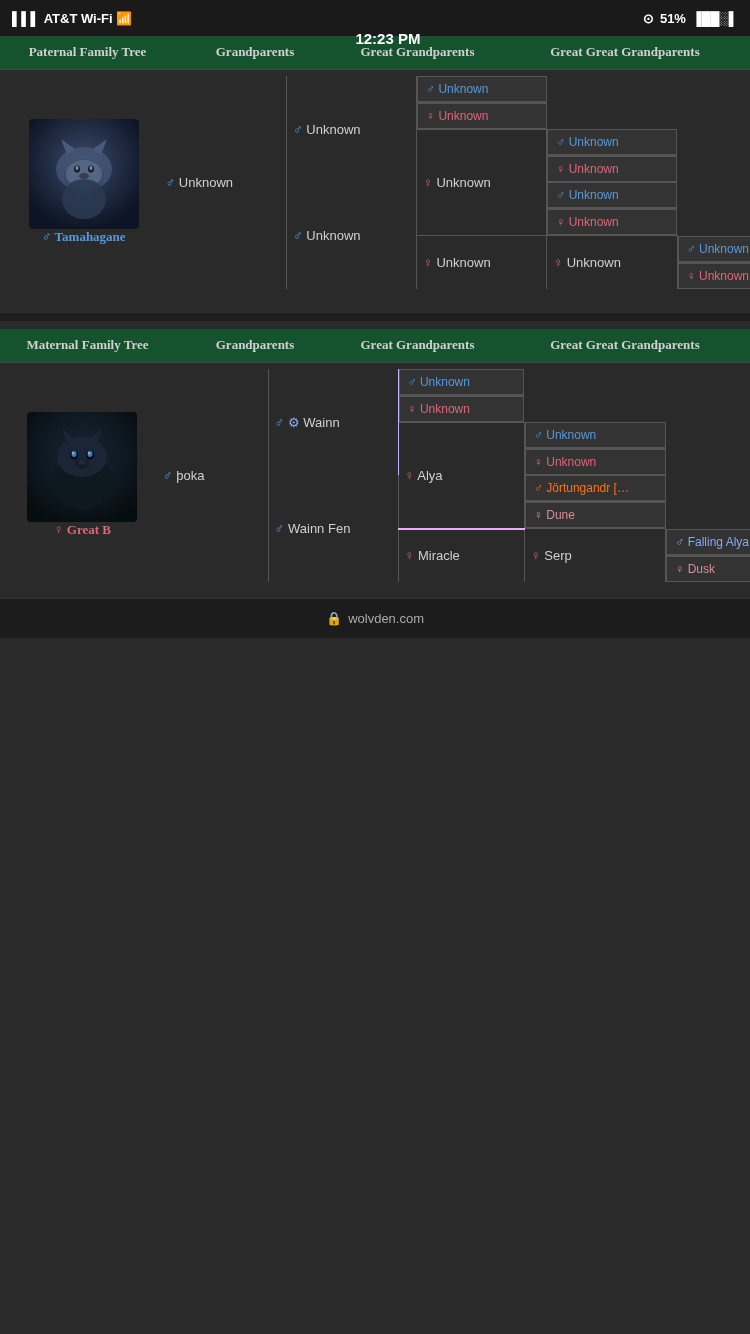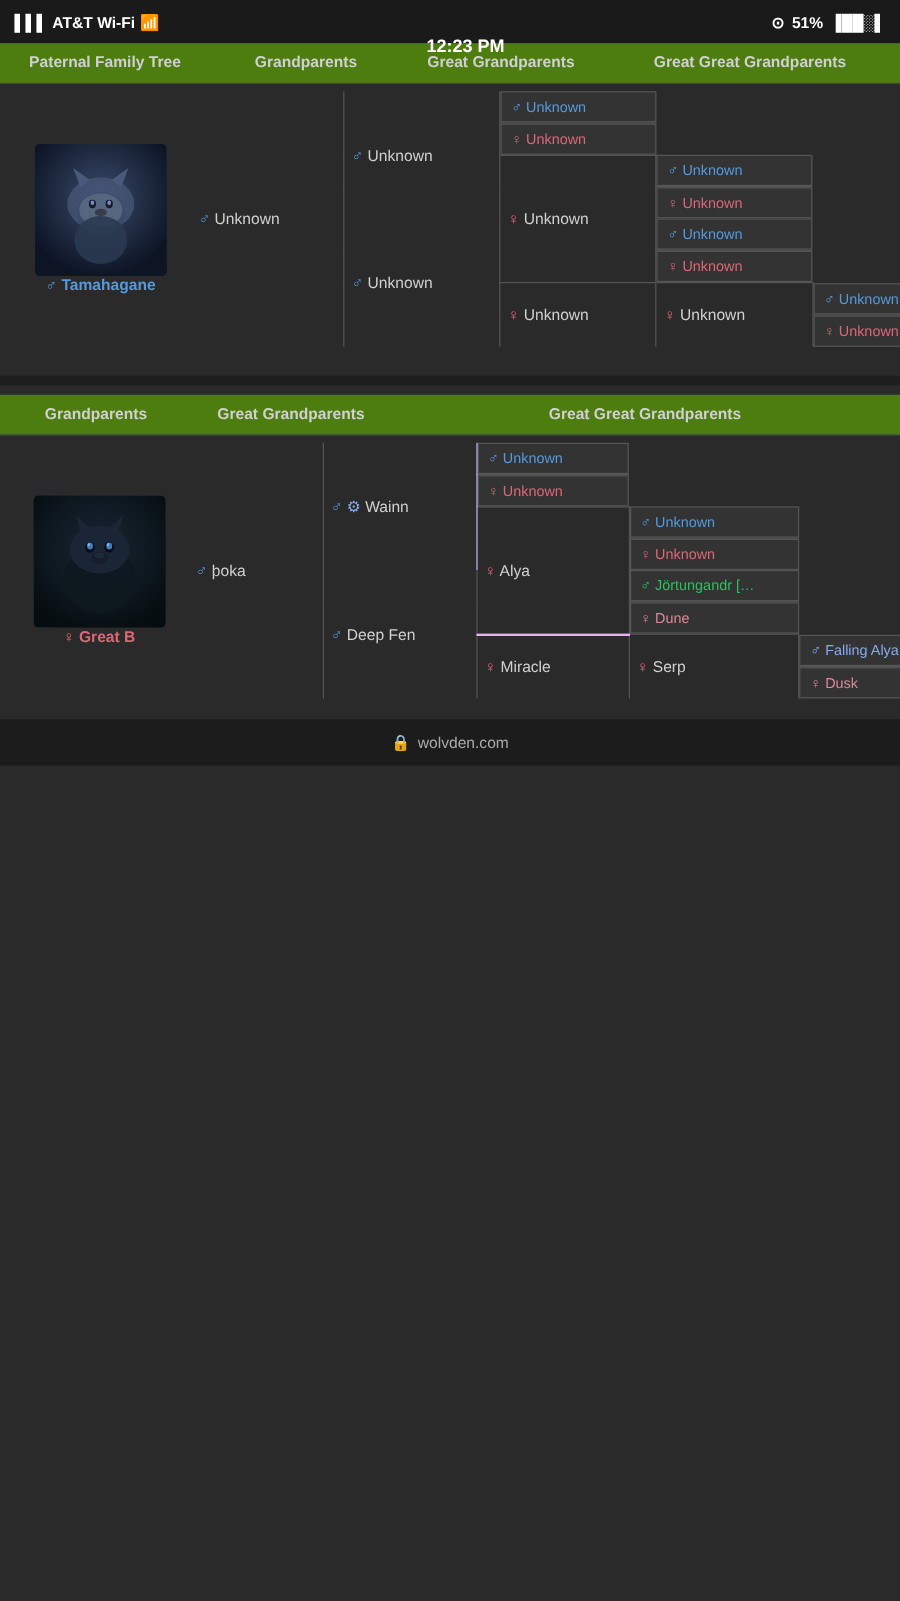--- a/index.html
+++ b/index.html
@@ -41,20 +41,21 @@
       border-top: 1px solid #333;
     }
 
     
     .wolf-card {
       display: flex;
       flex-direction: column;
       align-items: center;
       justify-content: center;
       padding: 4px;
+      font-family: Liberation Serif, serif;
     }
     .wolf-name {
       font-size: 13px;
       font-weight: 600;
       text-align: center;
     }
     .wolf-name.male { color: #5599dd; }
     .wolf-name.female { color: #dd6677; }
 
     
@@ -94,22 +95,23 @@
     }
 
     
     .tree-wrapper {
       padding: 6px 8px 16px 8px;
     }
 
     
     .header-row {
       display: flex;
-      background: #4d7c0f;
+      background: #14532d;
       border-bottom: 1px solid #444;
+      font-family: Liberation Serif, serif;
     }
     .header-cell {
       text-align: center;
       font-weight: bold;
       font-size: 13px;
       color: #d0d0d0;
       padding: 8px 4px;
       line-height: 1.3;
     }
 
@@ -299,20 +301,21 @@
           </div>
         </td>
       </tr>
     </tbody>
   </table>
 </div>
 
 <div class="section-divider" style="height:8px; background:#1e1e1e;"></div>
 
 <div class="header-row">
+  <div class="header-cell" style="width:175px;">Maternal Family Tree</div>
   <div class="header-cell" style="width:160px;">Grandparents</div>
   <div class="header-cell" style="width:165px;">Great Grandparents</div>
   <div class="header-cell" style="flex:1;">Great Great Grandparents</div>
 </div>
 
 <div class="tree-wrapper" style="background:#2a2a2a;">
   <table class="main-table">
     <tbody>
 
       <tr>
@@ -406,25 +409,25 @@
             <span>Unknown</span>
           </div>
         </td>
       </tr>
 
       <tr>
 
         <td rowspan="4" style="width:165px; vertical-align:middle; border-right:1px solid #555;">
           <div class="node-text">
             <span class="gender-m">♂</span>
-            <span>Deep Fen</span>
-          </div>
-        </td>
-        <td style="vertical-align:middle; border-bottom:1px solid #555;">
-          <div class="node-box" style="color:#22c55e;">
+            <span>Wainn Fen</span>
+          </div>
+        </td>
+        <td style="vertical-align:middle; border-bottom:1px solid #555;">
+          <div class="node-box" style="color:#f97316;">
             <span>♂</span>
             <span>Jörtungandr […</span>
           </div>
         </td>
       </tr>
       <tr>
         <td style="vertical-align:middle;">
           <div class="node-box" style="color:#dd8899;">
             <span>♀</span>
             <span>Dune</span>

